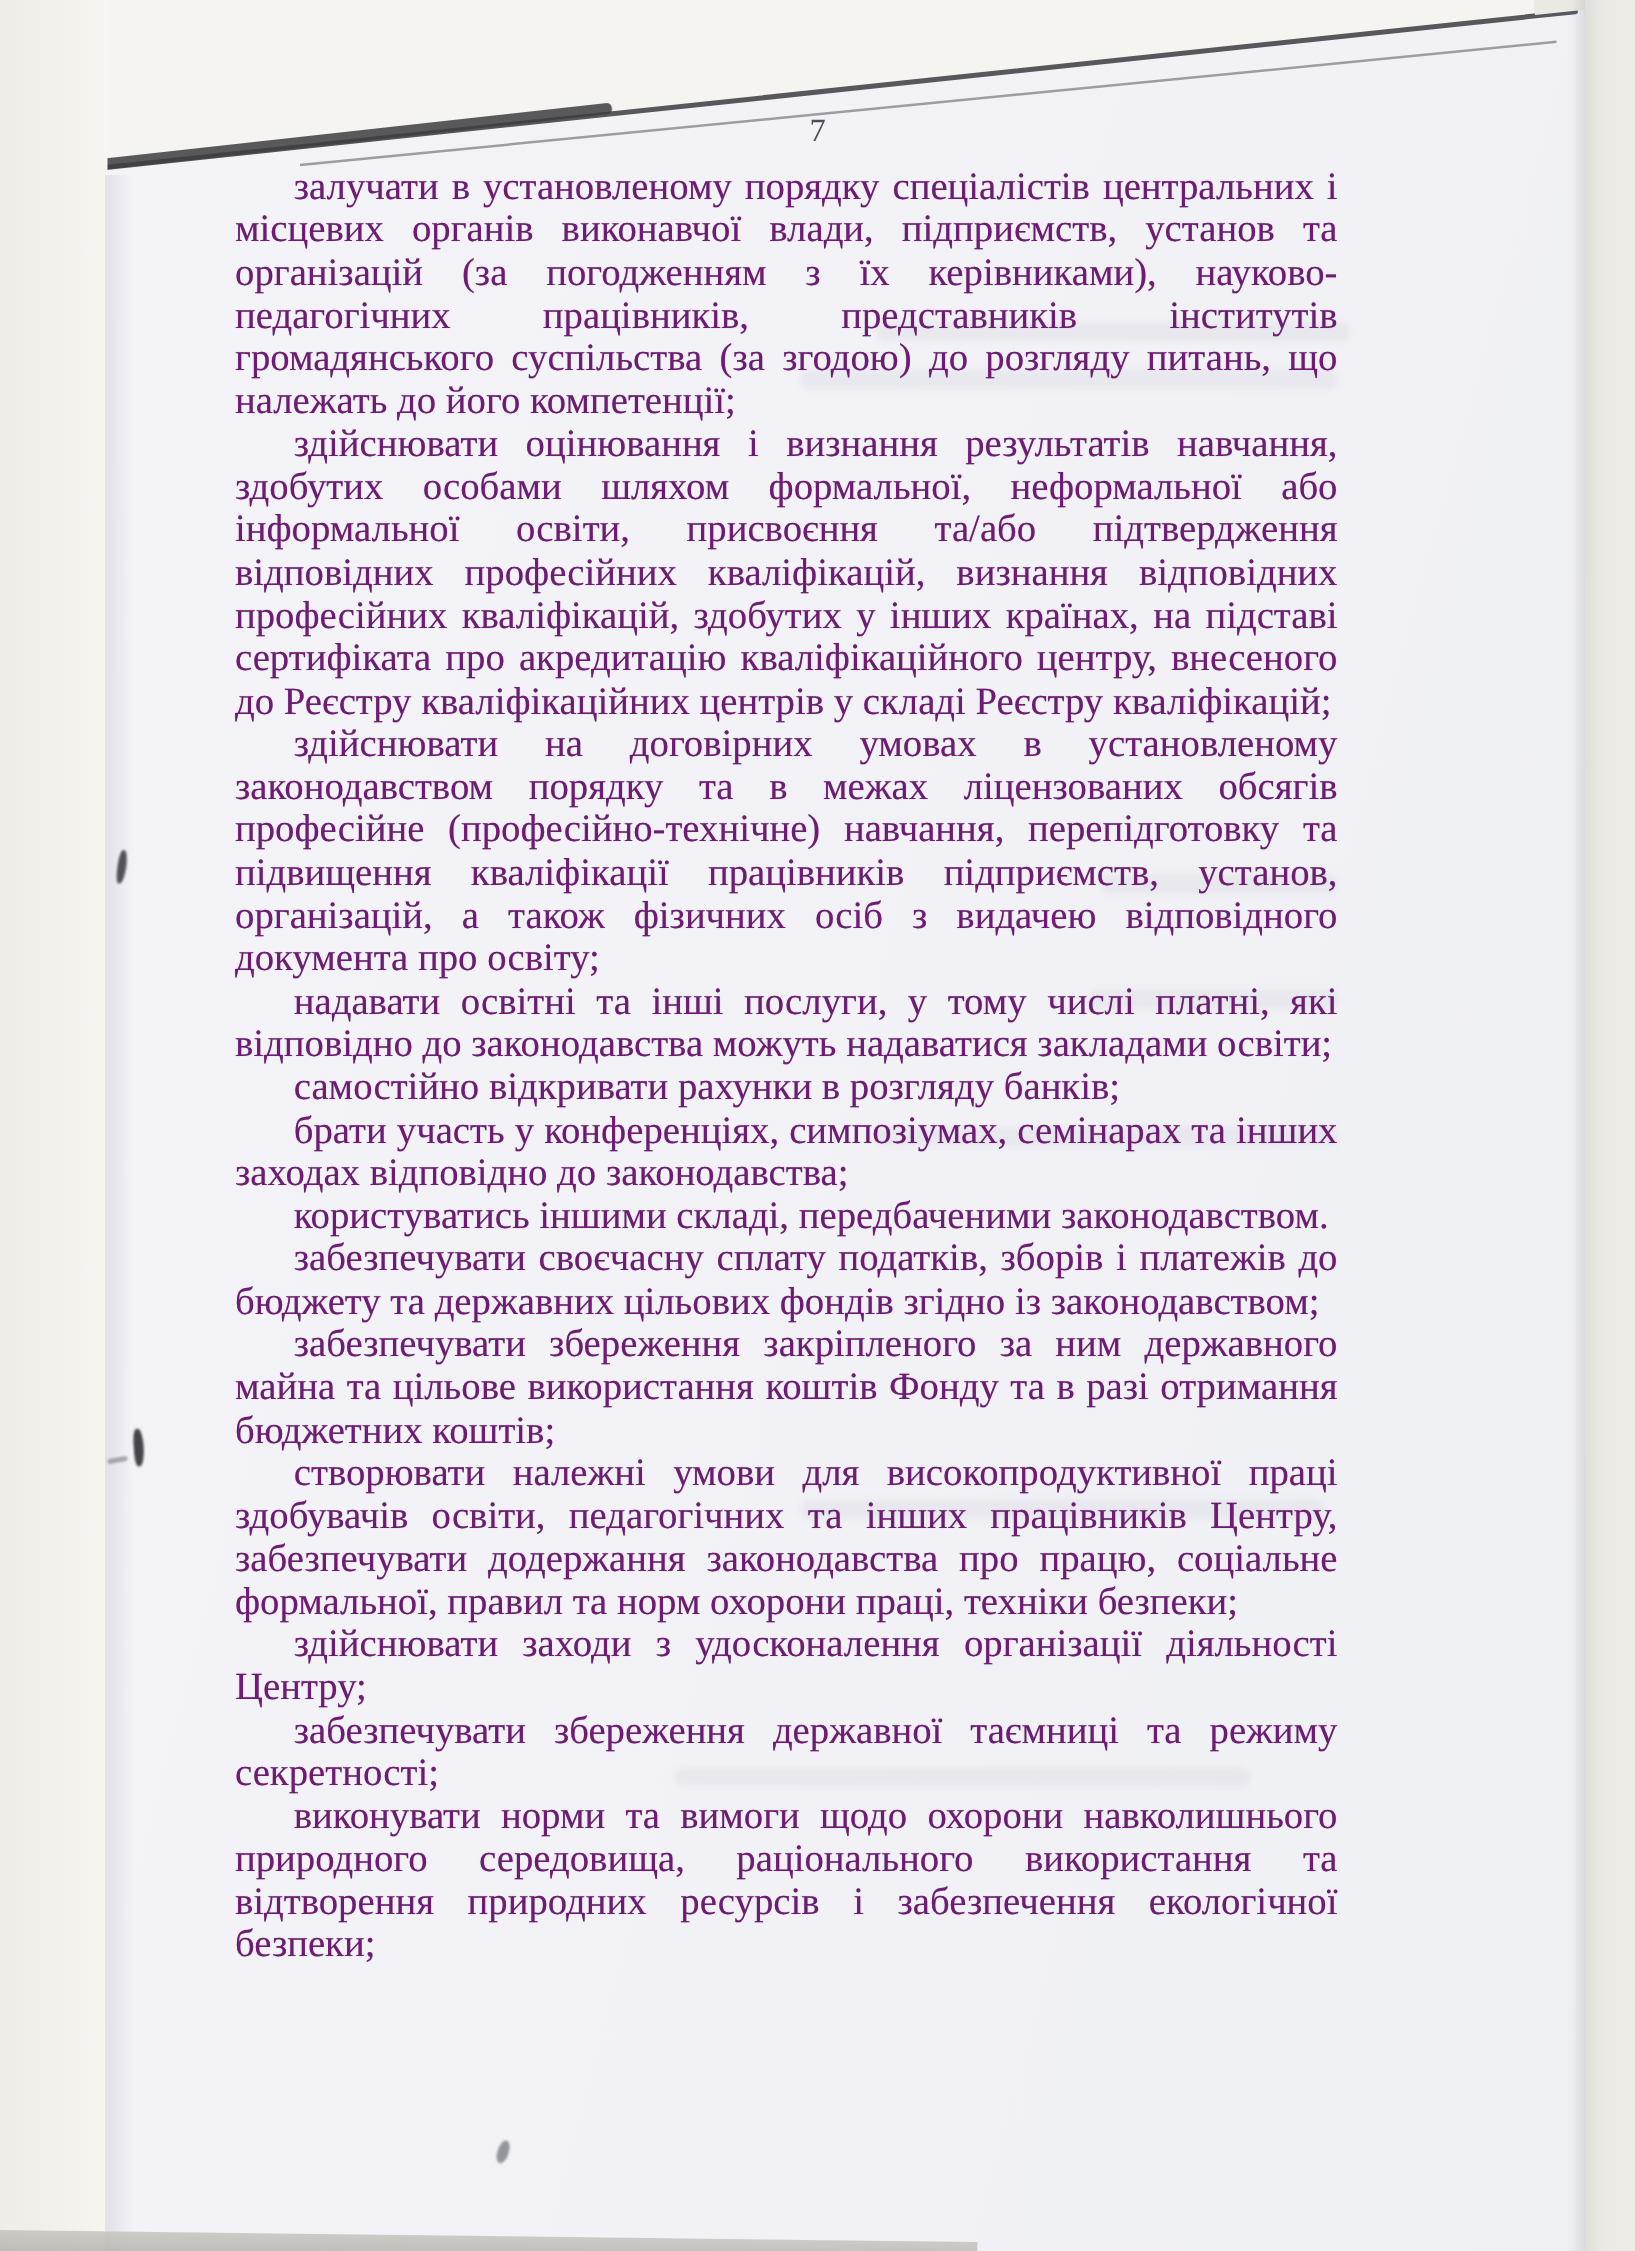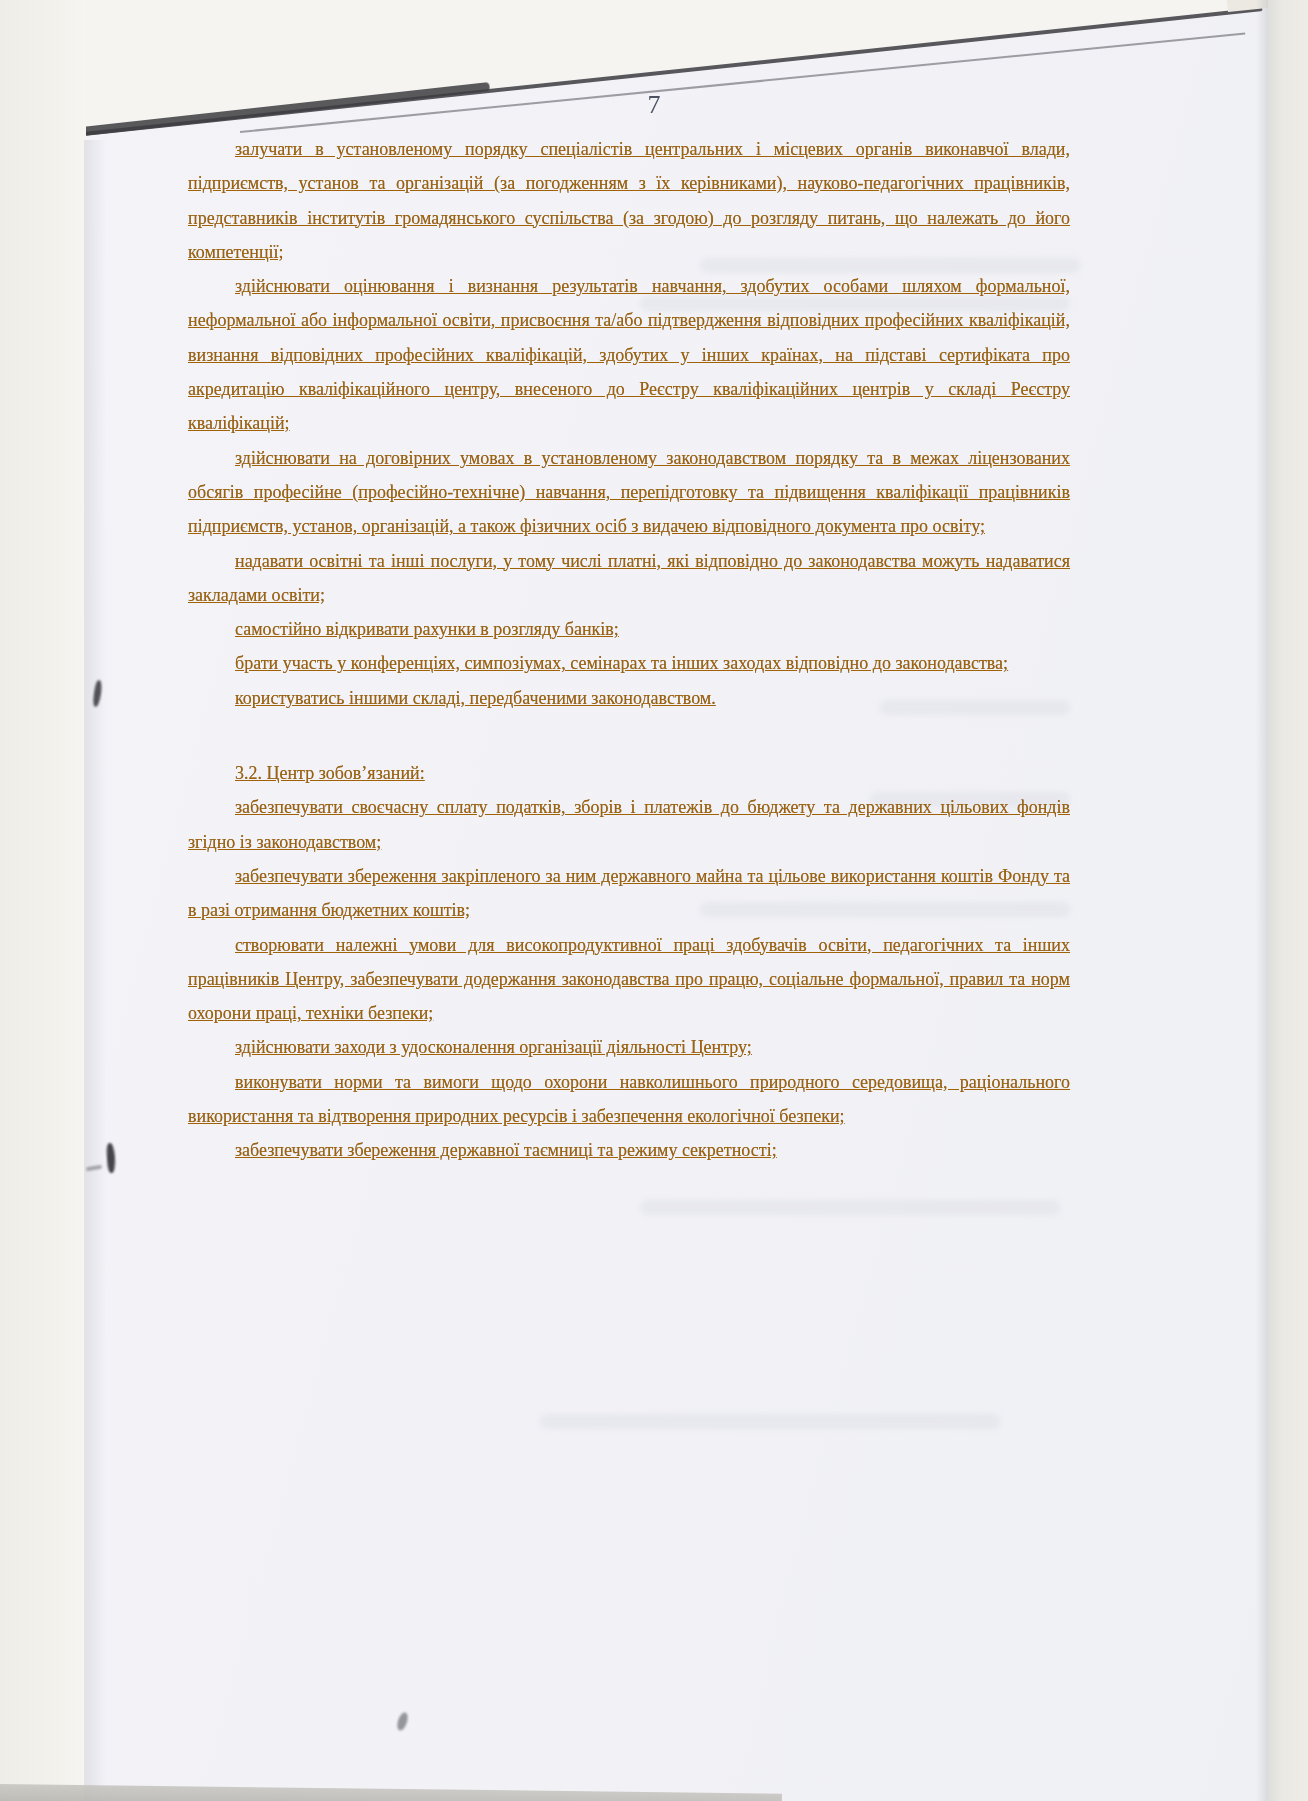--- a/index.html
+++ b/index.html
@@ -86,25 +86,24 @@
   
   .page-num{
     position:absolute;top:90px;left:0;width:1308px;
     text-align:center;font-size:26px;color:#4b5160;
   }
   .text-block{
     position:absolute;left:188px;top:132px;width:882px;
   }
   .text-block p{
     margin:0;text-indent:47px;
-    font-size:18px;line-height:34.3px;
+    font-size:31px;line-height:34.3px;
     text-align:justify;
-    color:#a16207;
+    color:#701a75;
     text-shadow:0 0 .6px rgba(69,75,88,.55);
-    text-decoration:underline;
   }
   .text-block p.sec{margin-top:41px;}
 </style>
 </head>
 <body>
 
 <div class="page"></div>
 <div class="top-backing"></div>
 <div class="edge-line-main"></div>
 <div class="edge-line-thick"></div>
@@ -130,20 +129,19 @@
 <div class="page-num">7</div>
 
 <div class="text-block">
   <p>залучати в установленому порядку спеціалістів центральних і місцевих органів виконавчої влади, підприємств, установ та організацій (за погодженням з їх керівниками), науково-педагогічних працівників, представників інститутів громадянського суспільства (за згодою) до розгляду питань, що належать до його компетенції;</p>
   <p>здійснювати оцінювання і визнання результатів навчання, здобутих особами шляхом формальної, неформальної або інформальної освіти, присвоєння та/або підтвердження відповідних професійних кваліфікацій, визнання відповідних професійних кваліфікацій, здобутих у інших країнах, на підставі сертифіката про акредитацію кваліфікаційного центру, внесеного до Реєстру кваліфікаційних центрів у складі Реєстру кваліфікацій;</p>
   <p>здійснювати на договірних умовах в установленому законодавством порядку та в межах ліцензованих обсягів професійне (професійно-технічне) навчання, перепідготовку та підвищення кваліфікації працівників підприємств, установ, організацій, а також фізичних осіб з видачею відповідного документа про освіту;</p>
   <p>надавати освітні та інші послуги, у тому числі платні, які відповідно до законодавства можуть надаватися закладами освіти;</p>
   <p>самостійно відкривати рахунки в розгляду банків;</p>
   <p>брати участь у конференціях, симпозіумах, семінарах та інших заходах відповідно до законодавства;</p>
   <p>користуватись іншими складі, передбаченими законодавством.</p>
-  <p class="sec">3.2. Центр зобов’язаний:</p>
   <p>забезпечувати своєчасну сплату податків, зборів і платежів до бюджету та державних цільових фондів згідно із законодавством;</p>
   <p>забезпечувати збереження закріпленого за ним державного майна та цільове використання коштів Фонду та в разі отримання бюджетних коштів;</p>
   <p>створювати належні умови для високопродуктивної праці здобувачів освіти, педагогічних та інших працівників Центру, забезпечувати додержання законодавства про працю, соціальне формальної, правил та норм охорони праці, техніки безпеки;</p>
   <p>здійснювати заходи з удосконалення організації діяльності Центру;</p>
+  <p>забезпечувати збереження державної таємниці та режиму секретності;</p>
   <p>виконувати норми та вимоги щодо охорони навколишнього природного середовища, раціонального використання та відтворення природних ресурсів і забезпечення екологічної безпеки;</p>
-  <p>забезпечувати збереження державної таємниці та режиму секретності;</p>
 </div>
 
 </body></html>

